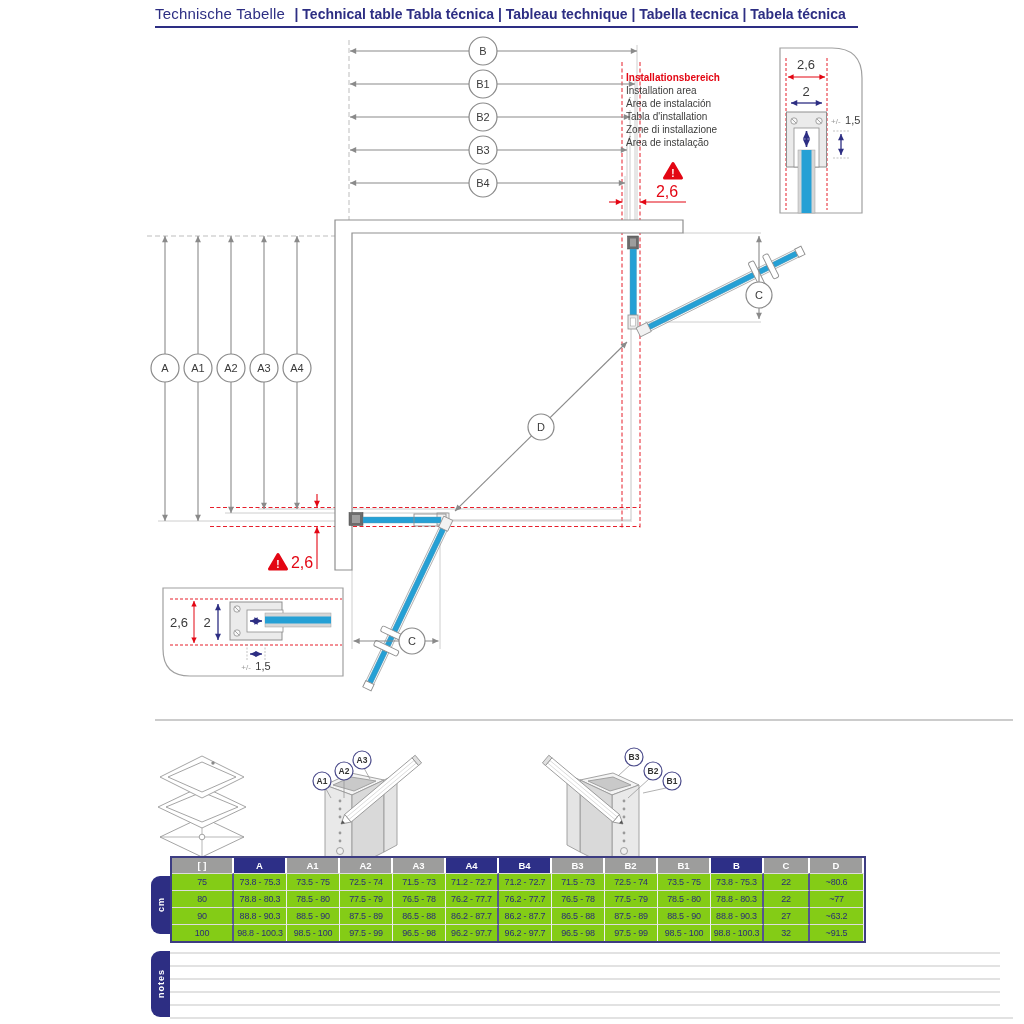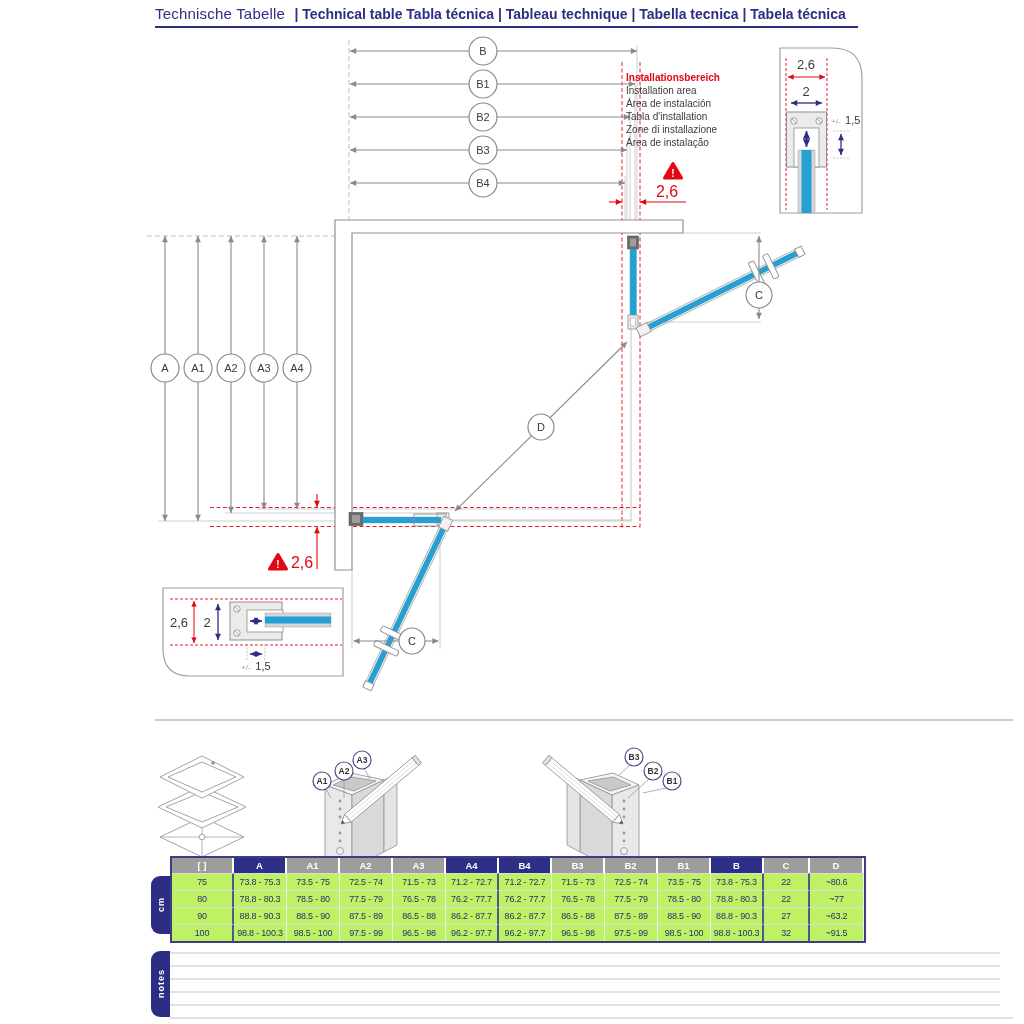--- a/index.html
+++ b/index.html
@@ -20,21 +20,21 @@
   .tbl{position:absolute;left:170px;top:856px;width:696px;box-sizing:border-box;
        border:2px solid #3d3d82;display:grid;
        grid-template-columns:62px repeat(10,53px) 46px 54px;
        grid-template-rows:15px 17px 17px 17px 17px;background:#fff;}
   .th{background:#9d9d9c;color:#fff;font-size:9.5px;font-weight:bold;
       display:flex;align-items:center;justify-content:center;border-right:2px solid #fff;}
   .thN{background:#2d2f87;}
   .th:last-of-type{border-right:none;}
   .td{font-size:9px;color:#2b2d77;display:flex;align-items:center;justify-content:center;
       border-top:1px solid #dcdcdc;border-right:1px solid #efefef;white-space:nowrap;
-      letter-spacing:-.2px;background:#bef264;}
+      letter-spacing:-.2px;background:#84cc16;}
   .sepR{border-right:2px solid #55558f !important;}
   
   .tab{position:absolute;left:151px;width:19px;background:#2d2e83;border-radius:9px 0 0 9px;
        color:#fff;display:flex;align-items:center;justify-content:center;}
   .tab span{writing-mode:vertical-rl;transform:rotate(180deg);font-size:9px;font-weight:bold;
        letter-spacing:1px;}
   .tab.cm{top:876px;height:58px;}
   .tab.notes{top:951px;height:66px;}
   .nline{position:absolute;left:170px;height:2px;background:#e2e2e2;}
 </style>

